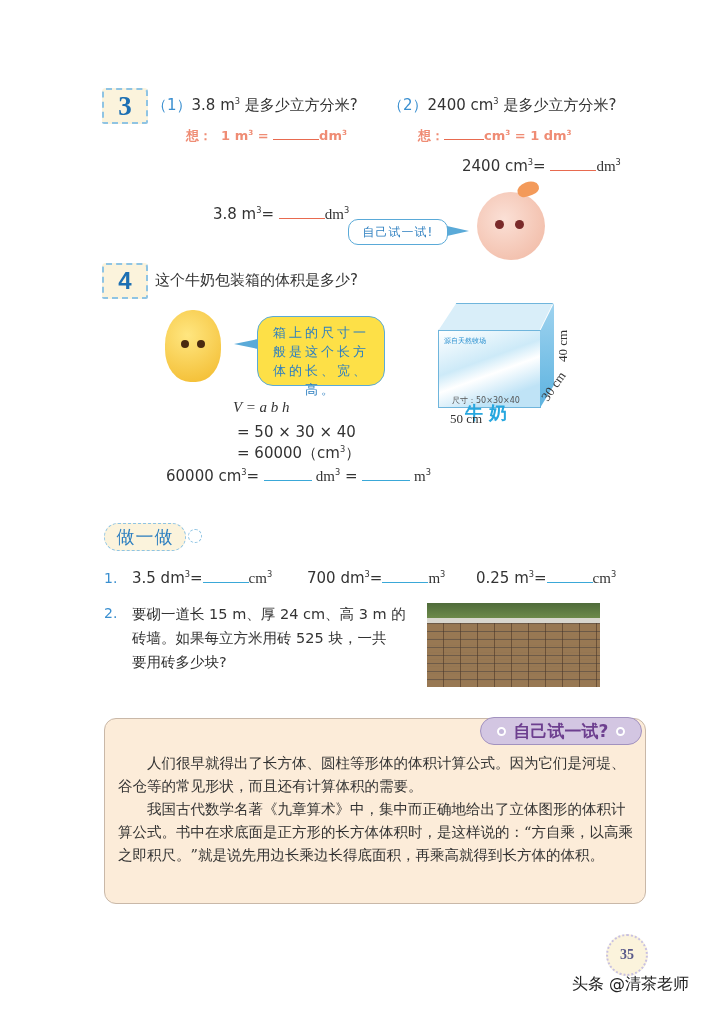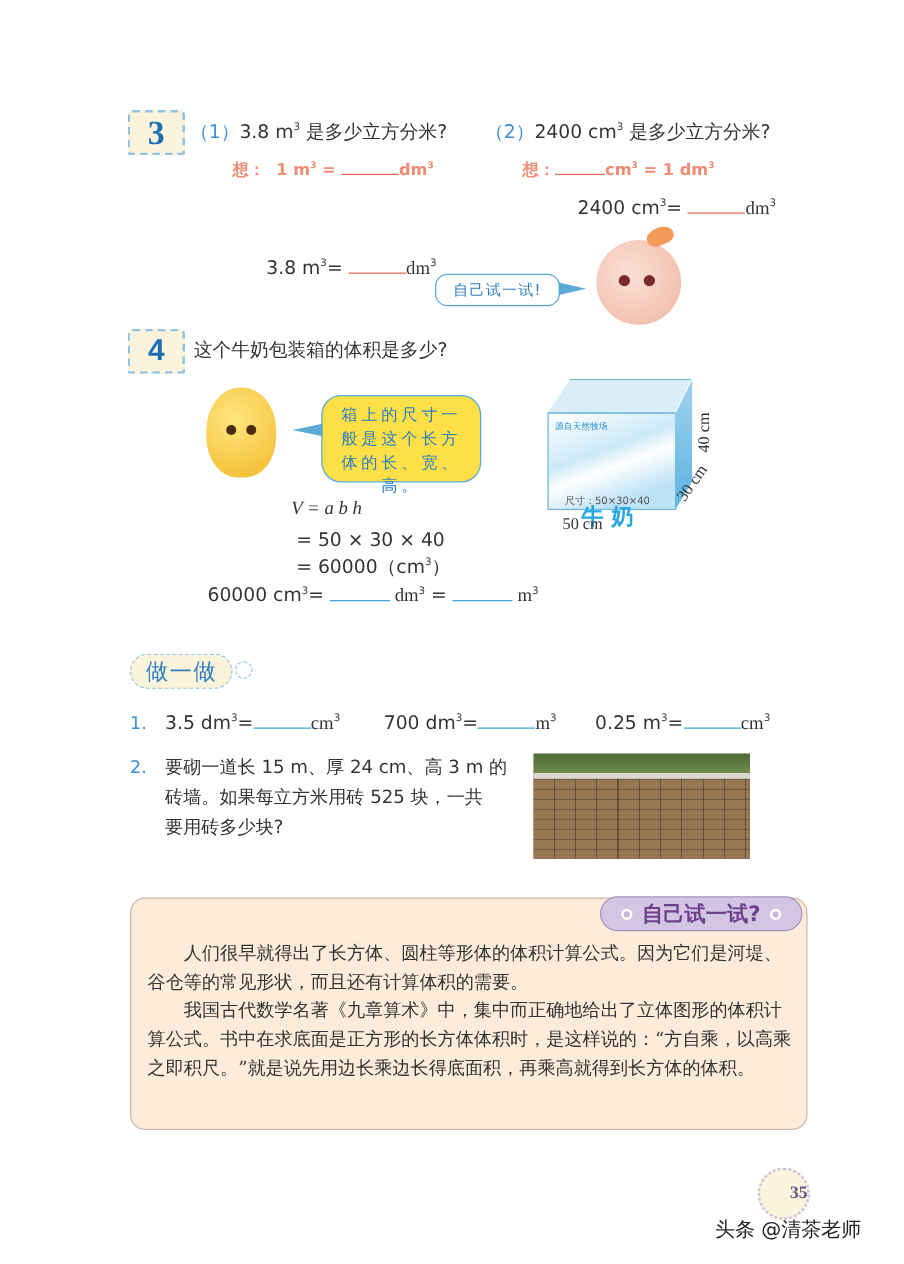--- a/index.html
+++ b/index.html
@@ -125,21 +125,21 @@
   .know-text {
     left: 118px; top: 752px; width: 516px;
     font-family: "DejaVu Serif", "Liberation Serif", serif;
     font-size: 14.5px; line-height: 23px; color: #333;
   }
   .know-text p { text-indent: 2em; }
 
   .page-num {
     left: 606px; top: 934px; width: 42px; height: 42px;
     background: #fbf3dc; border: 2px dotted #c8c0e0; border-radius: 50%;
-    display: flex; align-items: center; justify-content: flex-end;
+    display: flex; align-items: center; justify-content: center;
     font-family: "Liberation Serif", serif; font-size: 14px; font-weight: bold; color: #5a5a8a;
   }
   .watermark-tag { left: 572px; top: 974px; font-size: 16px; color: #222; white-space: nowrap; }
 </style>
 </head>
 <body>
 
 <div class="abs badge" style="left:102px;top:88px;">
   <span>3</span>
 </div>

